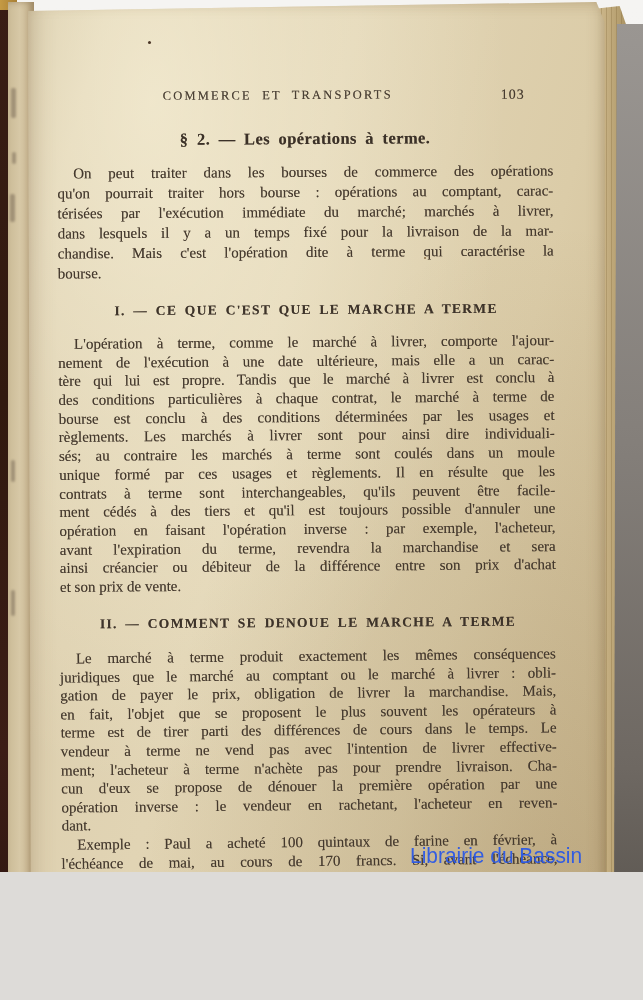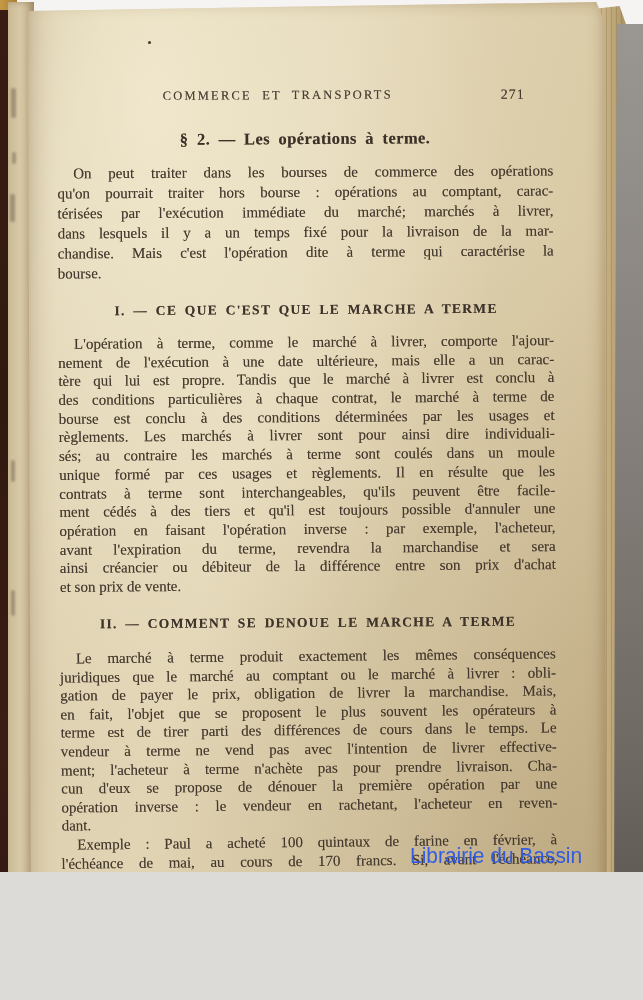--- a/index.html
+++ b/index.html
@@ -117,21 +117,21 @@
   <div class="page">
     <div class="speck" style="left:124px;top:39px;width:3px;height:3px;background:#4a3526;"></div>
     <div class="speck" style="left:400px;top:255px;width:2px;height:2px;background:#8a6c45;"></div>
     <div class="speck" style="left:300px;top:560px;width:2px;height:2px;background:#8a6c45;"></div>
     <div class="speck" style="left:12px;top:981px;width:4px;height:4px;background:#5c2c33;"></div>
 
     <div class="content">
 
       <div class="header-row">
         <div class="running-title">COMMERCE ET TRANSPORTS</div>
-        <div class="page-num">271</div>
+        <div class="page-num">103</div>
       </div>
 
       <div class="section-title">§ 2. — Les opérations à terme.</div>
 
       <div class="para para-intro">
           <div class="tline tline-indent">On peut traiter dans les bourses de commerce des opérations</div>
           <div class="tline">qu'on pourrait traiter hors bourse : opérations au comptant, carac-</div>
           <div class="tline">térisées par l'exécution immédiate du marché; marchés à livrer,</div>
           <div class="tline">dans lesquels il y a un temps fixé pour la livraison de la mar-</div>
           <div class="tline">chandise. Mais c'est l'opération dite à terme qui caractérise la</div>

